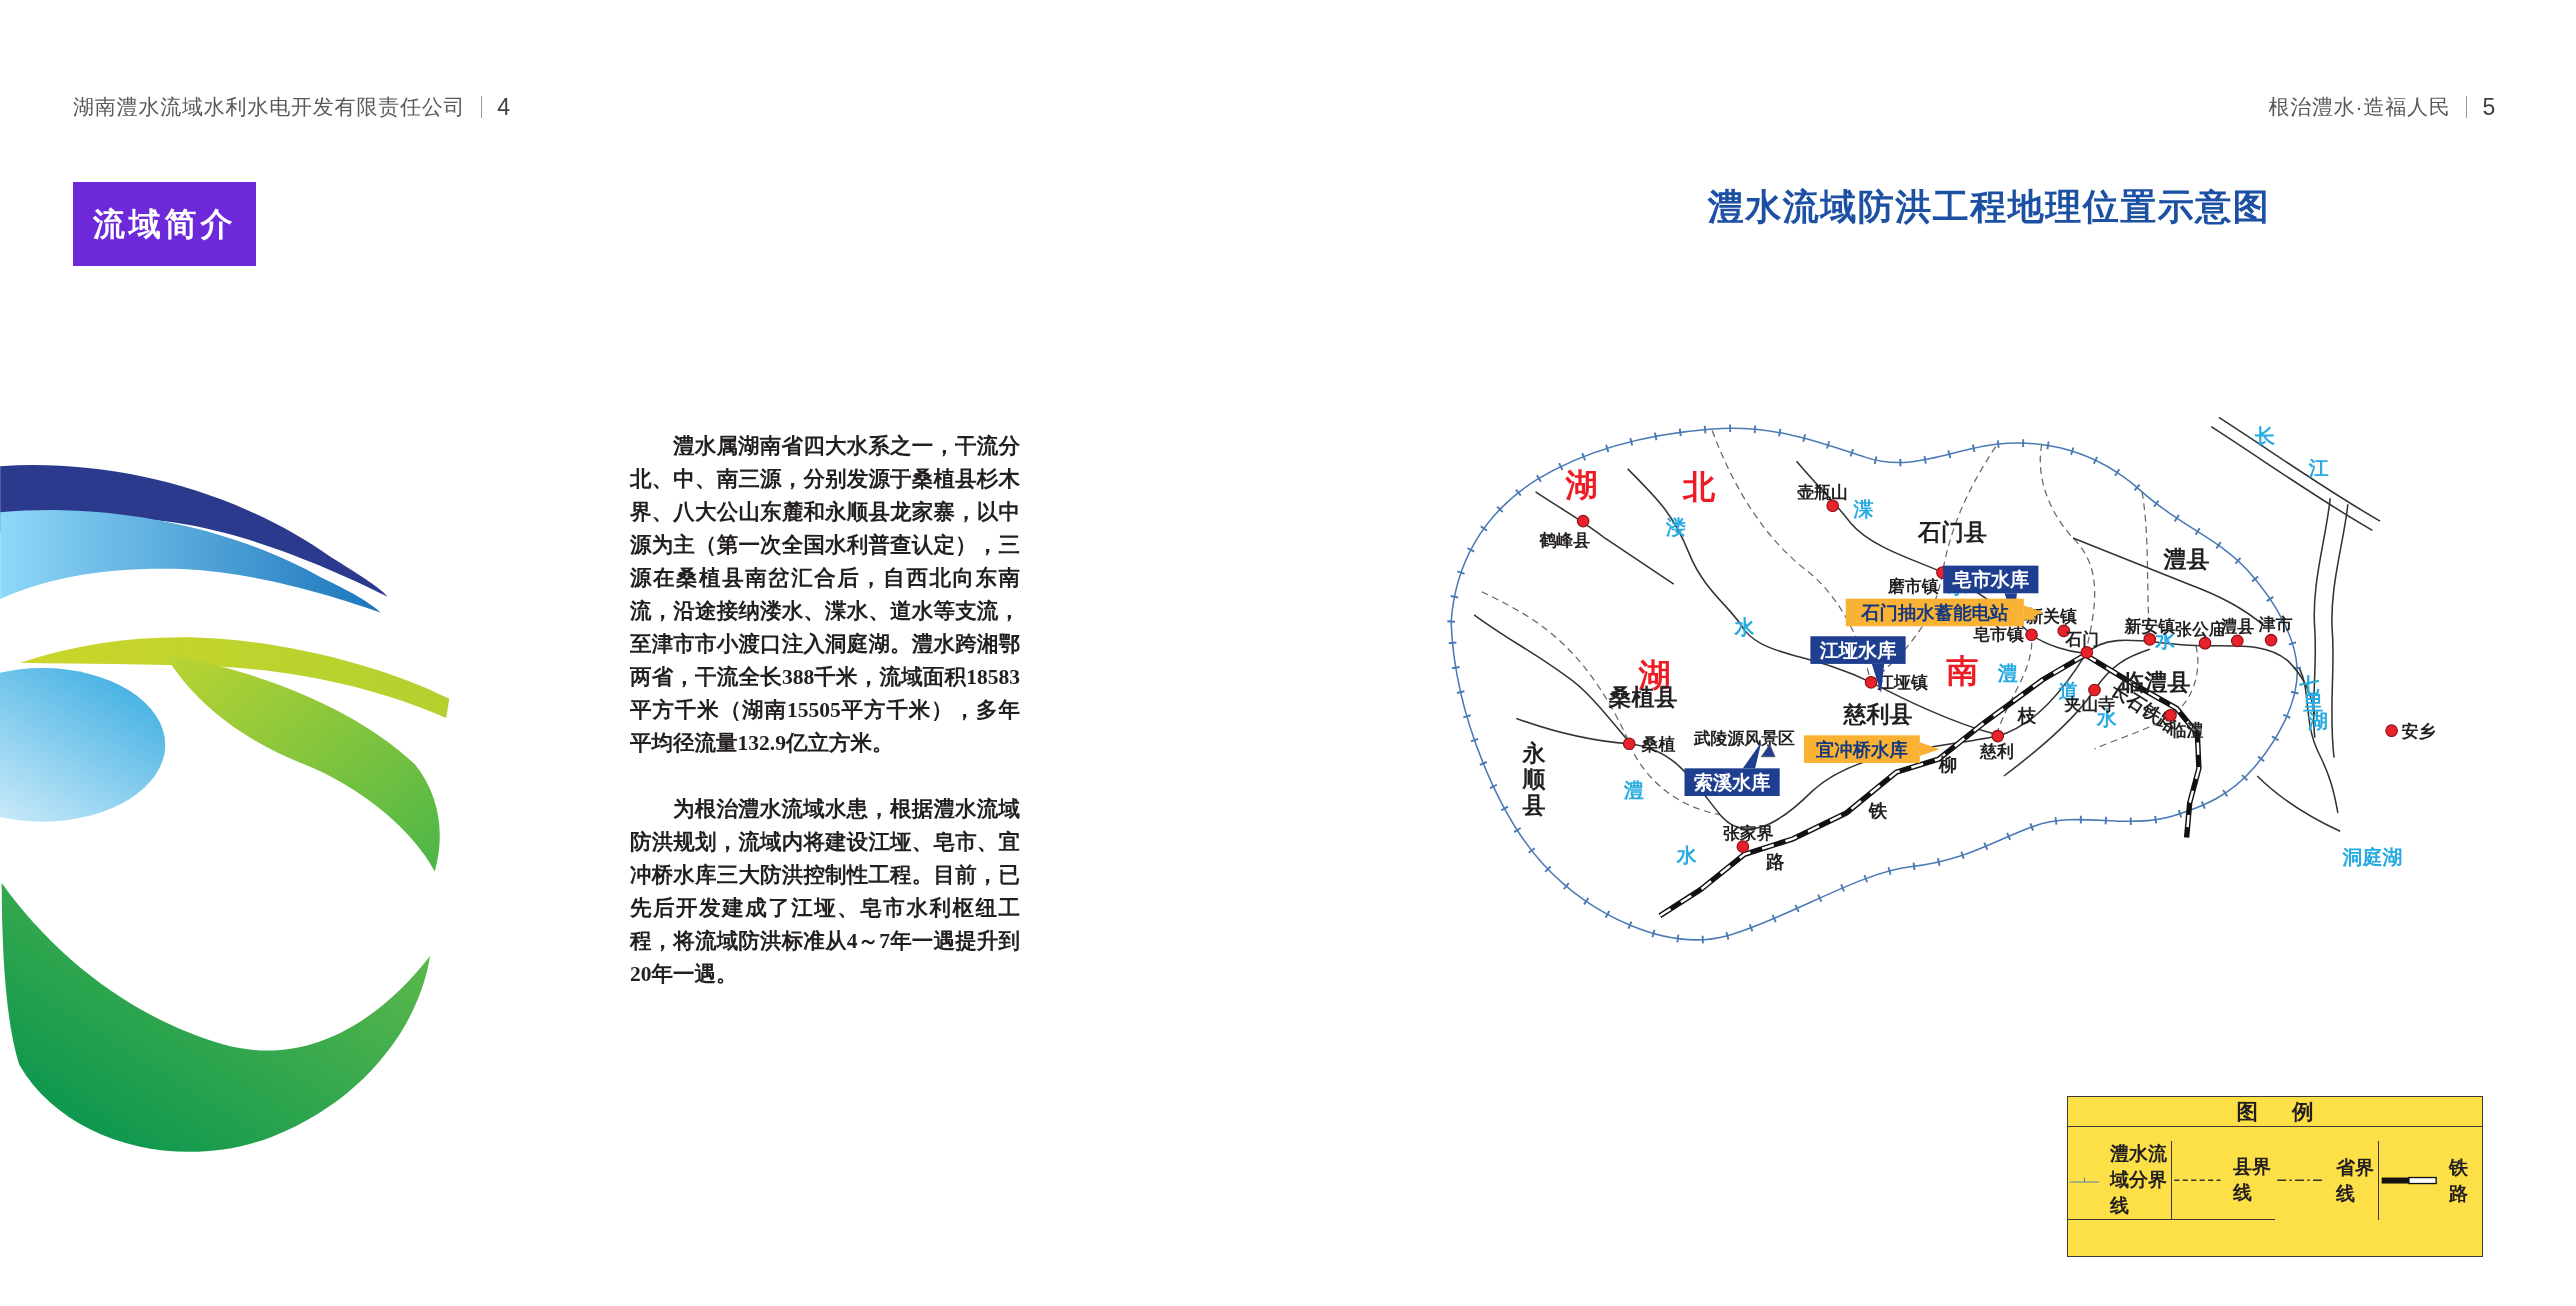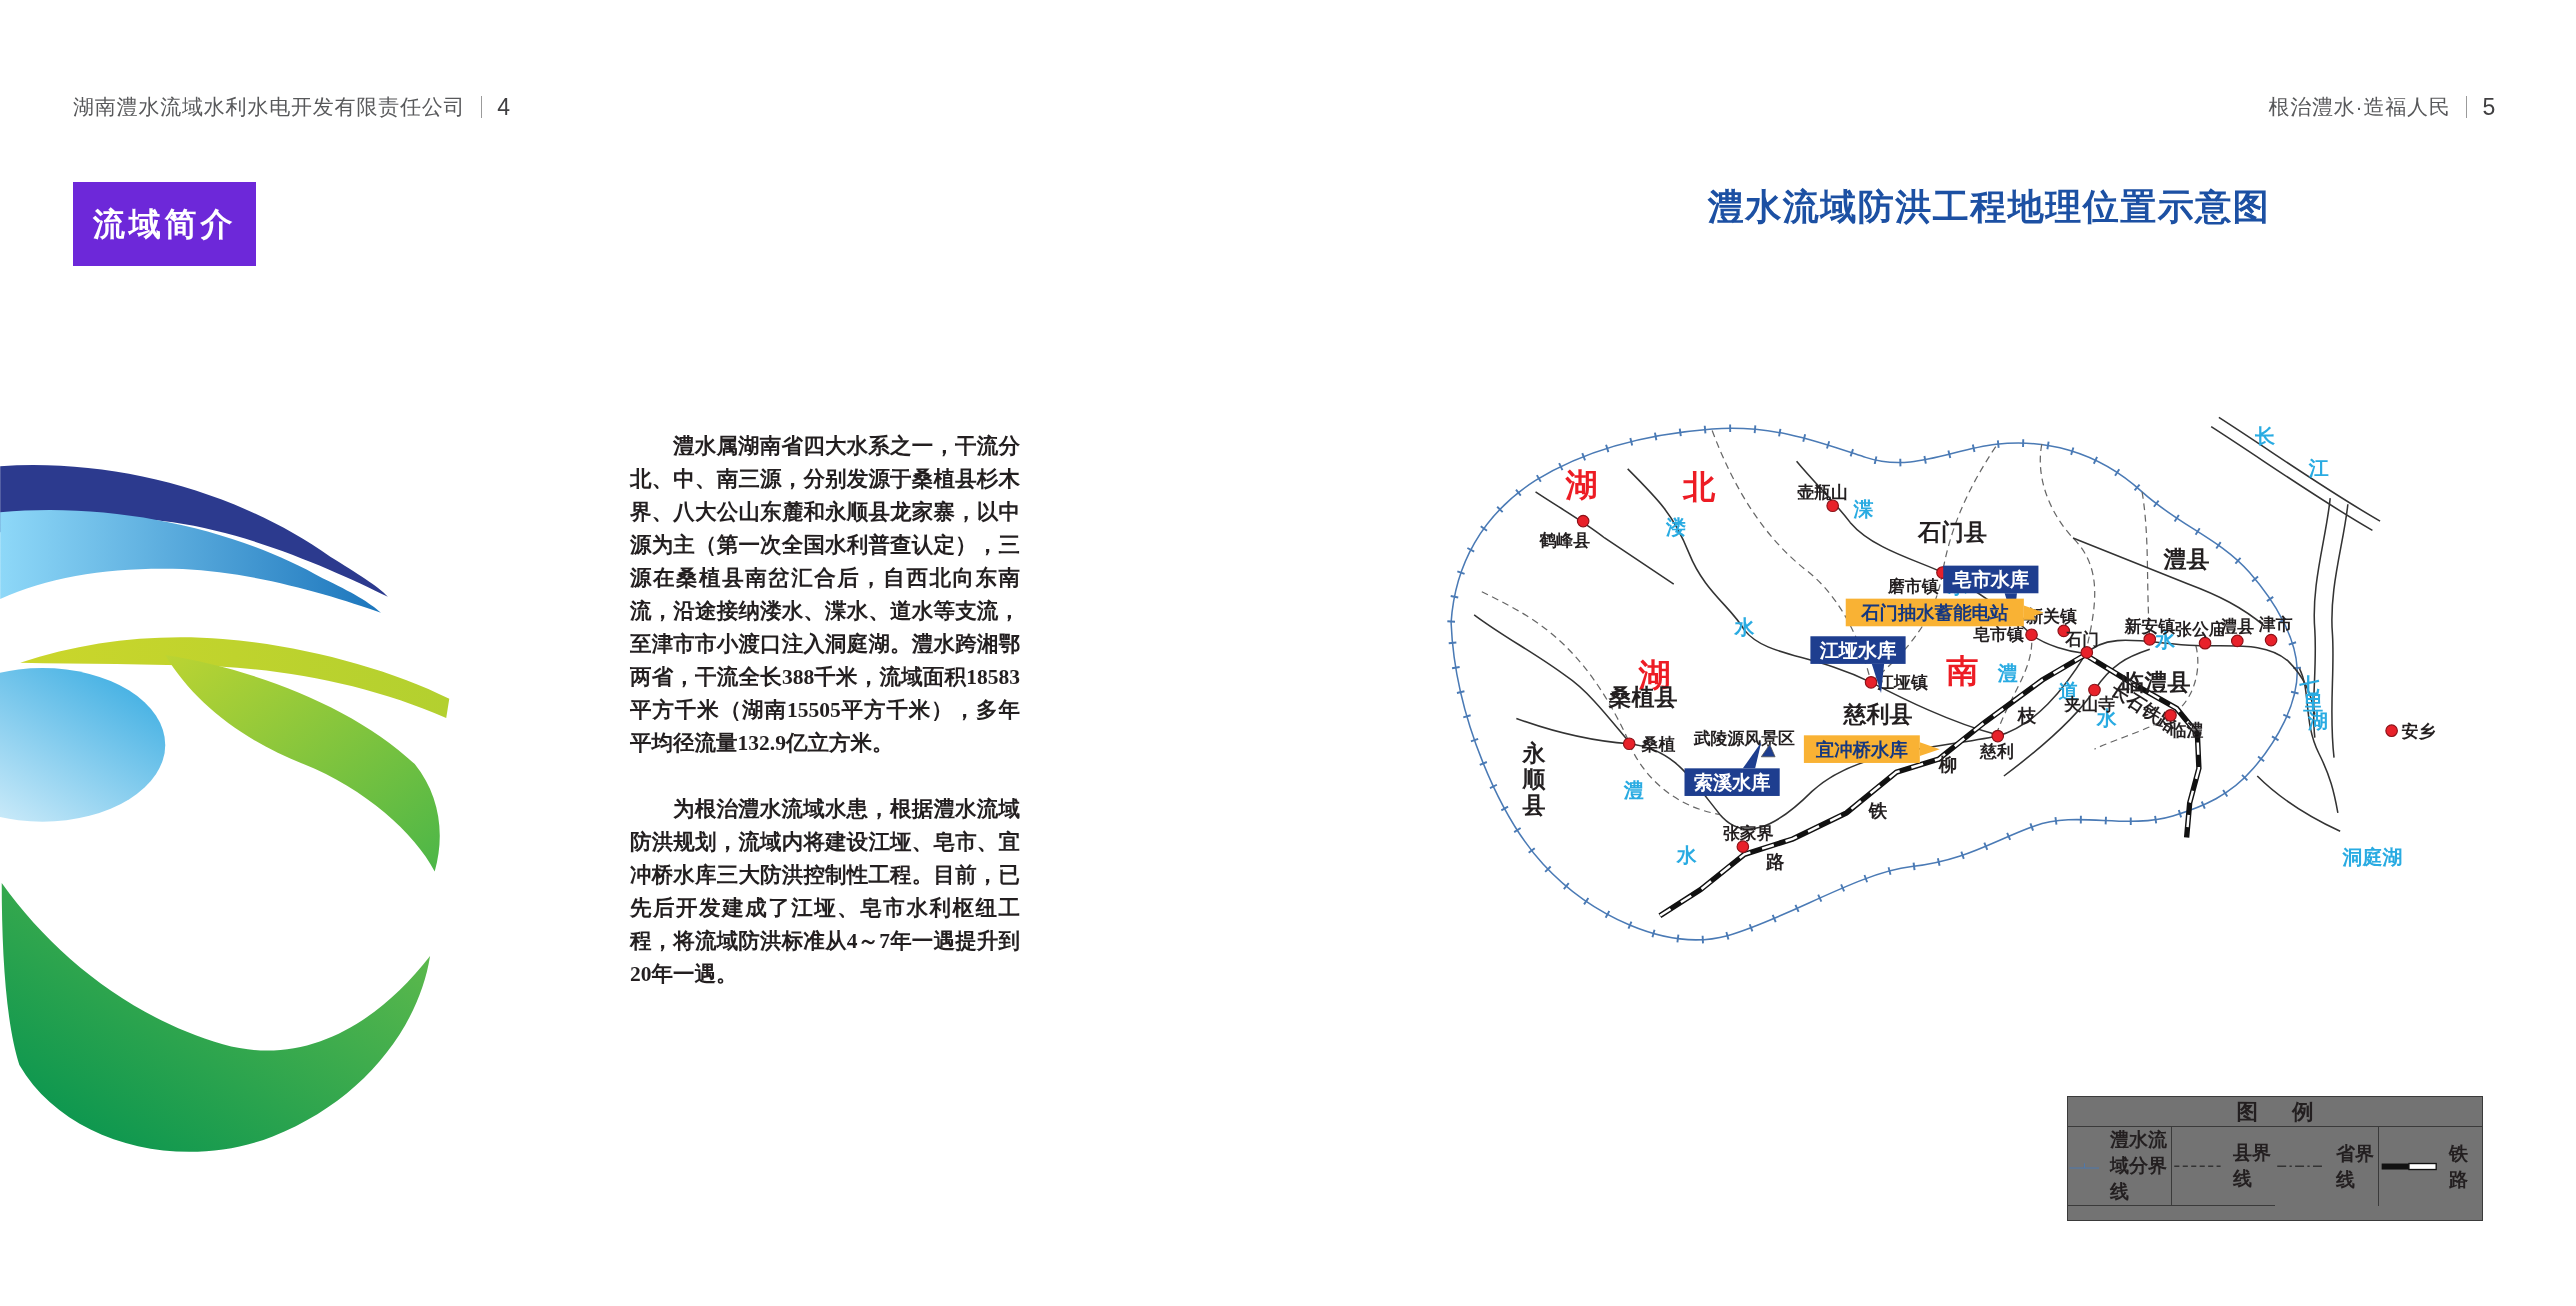--- a/index.html
+++ b/index.html
@@ -35,23 +35,23 @@
   .county{fill:#231f20;font-size:30px;font-weight:bold;}
   .county.sm{font-size:22px;}
   .town-label{fill:#231f20;font-size:22px;font-weight:bold;}
   .river{fill:#29abe2;font-size:26px;font-weight:bold;}
   .rail{fill:#231f20;font-size:24px;font-weight:bold;}
   .resv-text{fill:#ffffff;font-size:25px;font-weight:bold;}
   .stat-text{fill:#16387f;font-size:24px;font-weight:bold;}
   .compassN{fill:#231f20;font-size:34px;font-weight:bold;}
   
   .legend{
-    position:absolute;left:2067px;top:1096px;width:416px;height:125px;
-    border:1.5px solid #3a3a3a;background:#737373;box-sizing:border-box;
-    display:flex;flex-direction:column;
+    position:absolute;left:2067px;top:1096px;width:416px;height:161px;
+    border:1.5px solid #3a3a3a;background:#fde047;box-sizing:border-box;
+    display:flex;flex-direction:column;gap:14px;
   }
   .legend-title{
     height:37px;border-bottom:1.5px solid #3a3a3a;display:flex;align-items:center;justify-content:center;
     font-size:21.5px;font-weight:bold;color:#231f20;letter-spacing:14px;text-indent:14px;
   }
   .legend-grid{flex:1;display:grid;grid-template-columns:1fr 1fr 1fr 1fr;grid-template-rows:1fr 1fr;}
   .legend-cell{display:flex;align-items:center;justify-content:center;gap:10.7px;
     font-size:19px;font-weight:bold;color:#231f20;box-sizing:border-box;}
   .legend-cell.c1{border-right:1.5px solid #3a3a3a;}
   .legend-cell.r1{border-bottom:1.5px solid #3a3a3a;}

